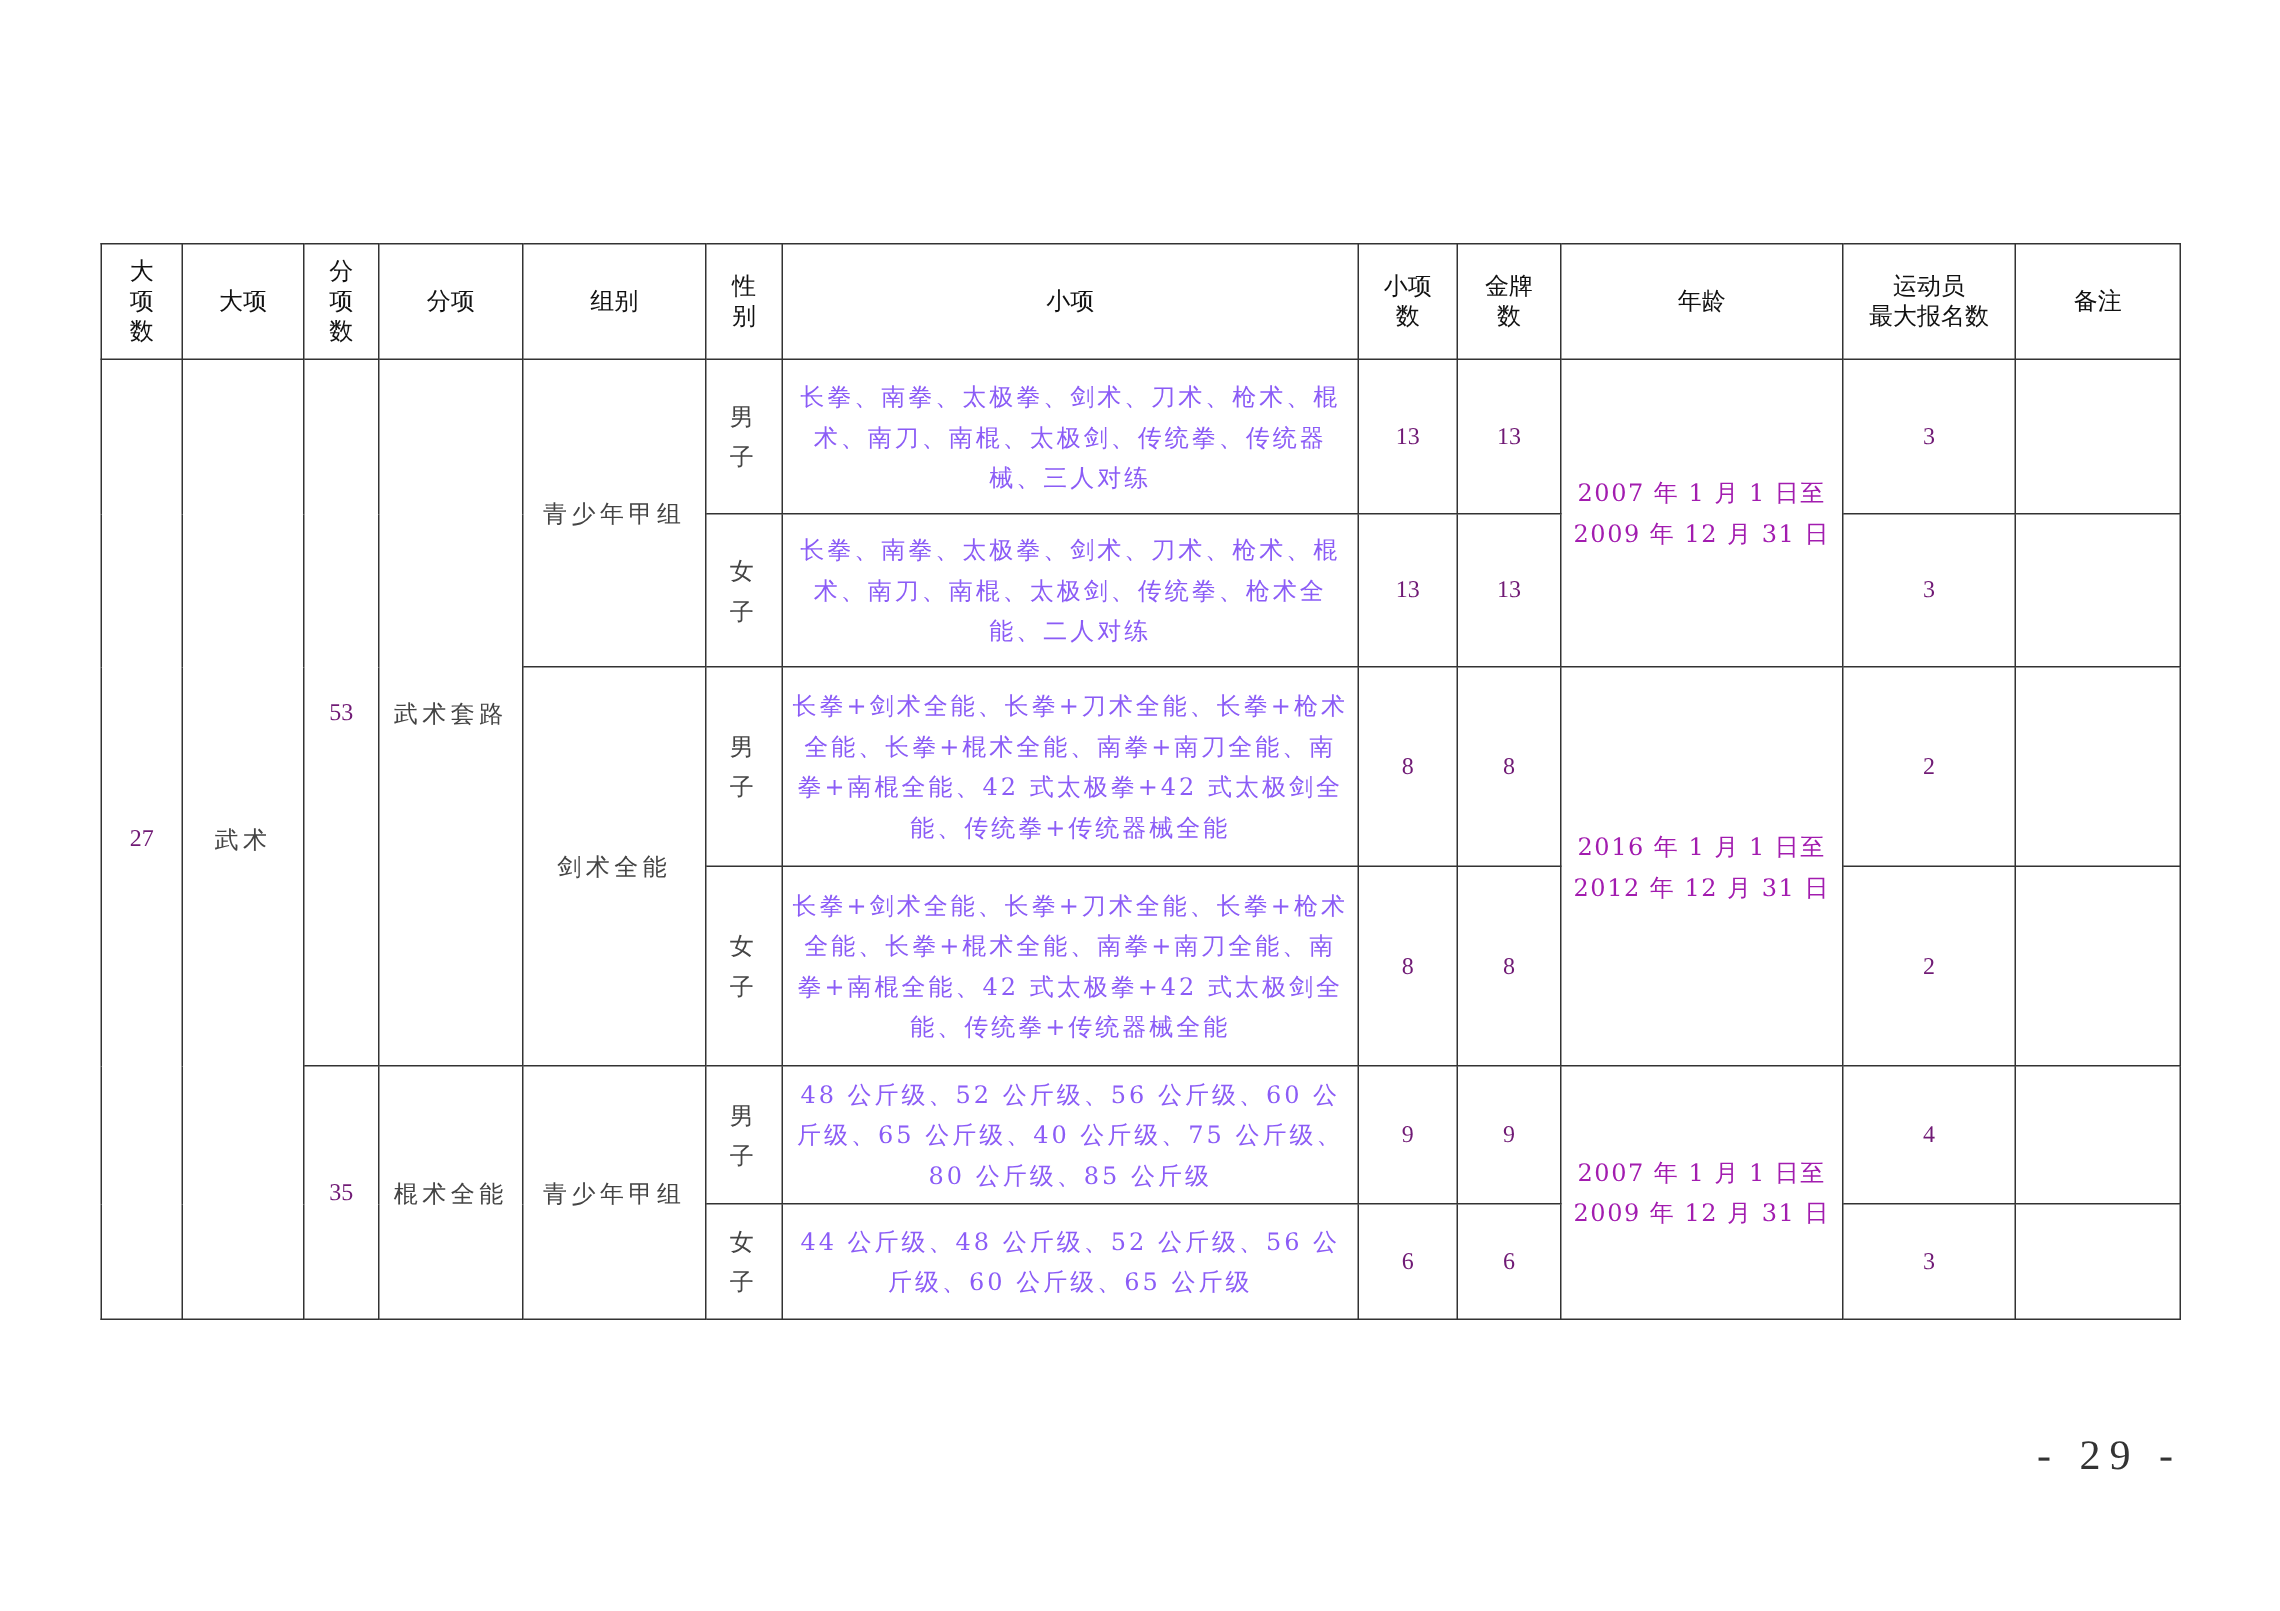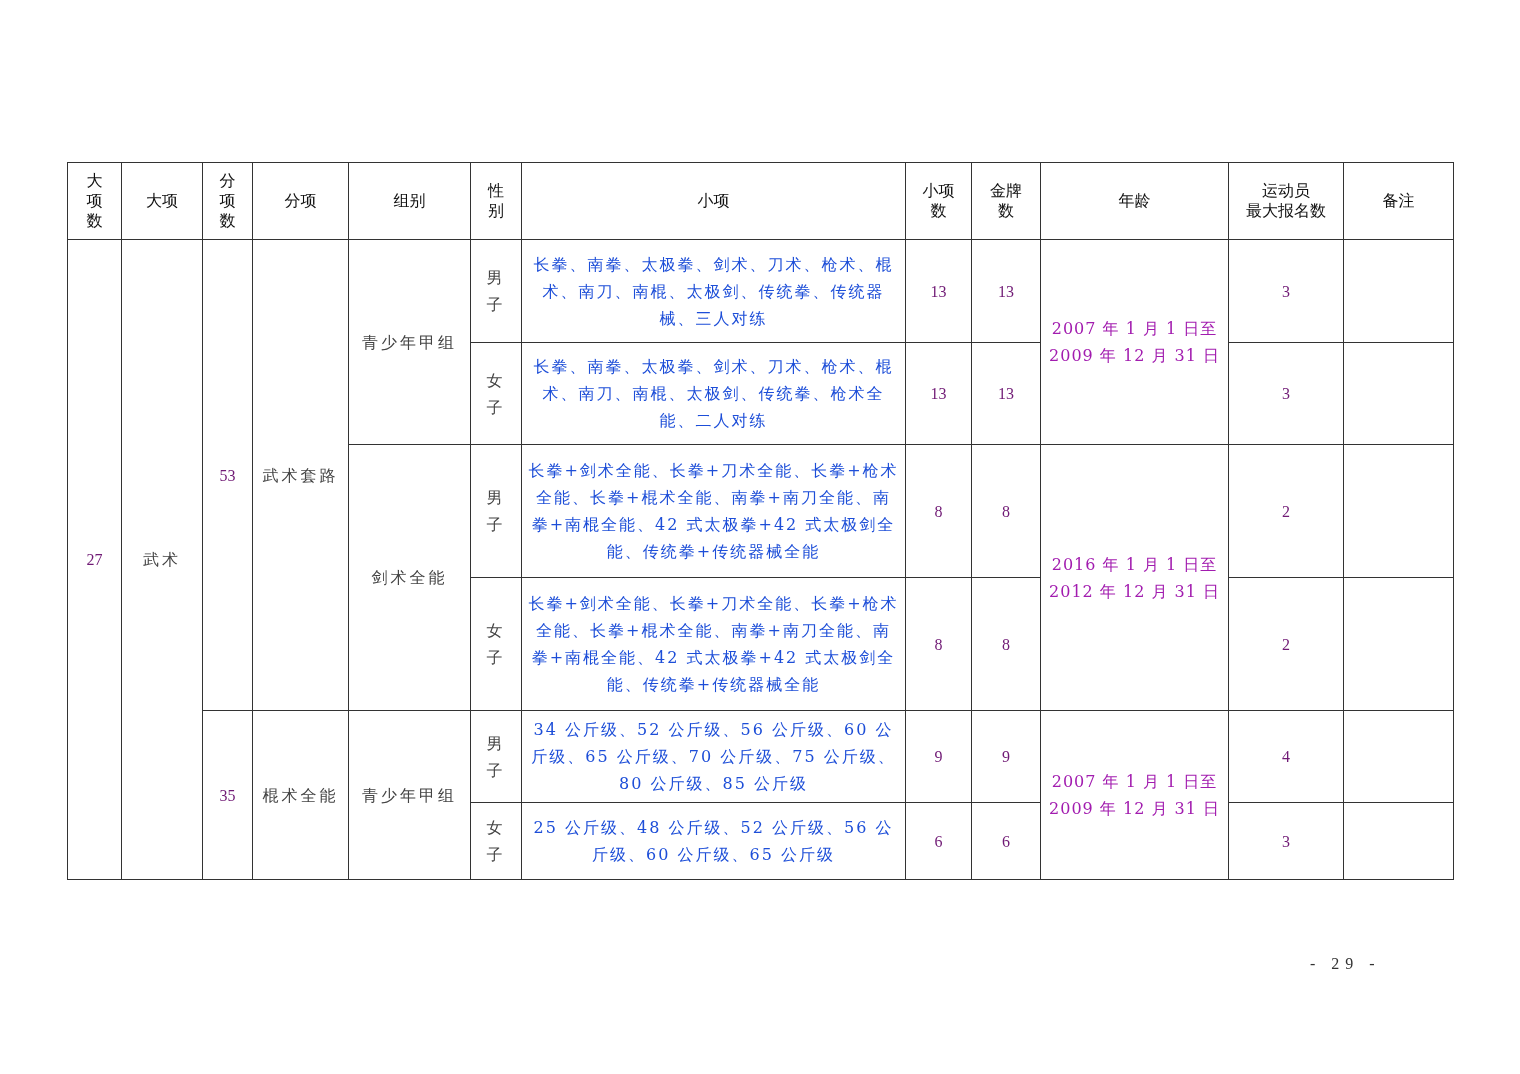--- a/index.html
+++ b/index.html
@@ -13,24 +13,24 @@
   table.main td, table.main th {
     border: 1.3px solid #333; text-align: center; vertical-align: middle;
     padding: 0 6px; font-weight: normal; font-size: 16px; line-height: 27px;
   }
   table.main th {
     font-family: "DejaVu Sans", "Liberation Sans", sans-serif;
     font-size: 16px; line-height: 20px; color: #111; height: 76px;
   }
   .vert { line-height: 26px; }
   .small { letter-spacing: 3px; color: #444; }
-  .events { text-align: justify; text-align-last: center; font-size: 16px; line-height: 27px; color: #1d4ed8; letter-spacing: 2px; padding: 0 10px; }
+  .events { text-align: justify; text-align-last: center; font-size: 16px; line-height: 27px; color: #8b5cf6; letter-spacing: 2px; padding: 0 10px; }
   .num { font-family: "Liberation Serif", serif; font-size: 17px; color: #701a75; }
   .age { text-align: left; padding-left: 14px; font-size: 16px; line-height: 27px; color: #a21caf; letter-spacing: 1px; }
-  .pagenum { position: absolute; left: 1310px; top: 955px; font-family: "Liberation Serif", serif; font-size: 16px; color: #333; letter-spacing: 6px; }
+  .pagenum { position: absolute; left: 1358px; top: 955px; font-family: "Liberation Serif", serif; font-size: 28px; color: #333; letter-spacing: 6px; }
 </style>
 </head>
 <body>
 
 <div class="page">
   <table class="main">
     <colgroup>
       <col style="width:54px">
         <col style="width:81px">
         <col style="width:50px">
@@ -121,35 +121,35 @@
       <td class="num">2</td>
       <td></td>
     </tr>
 
     <tr style="height:92px">
       <td rowspan="2" class="num">35</td>
       <td rowspan="2" class="small">棍术全能</td>
       <td rowspan="2" class="small">青少年甲组</td>
       <td class="small vert" style="white-space:pre-line">男
 子</td>
-      <td class="events">34 公斤级、52 公斤级、56 公斤级、60 公斤级、65 公斤级、70 公斤级、75 公斤级、80 公斤级、85 公斤级</td>
+      <td class="events">48 公斤级、52 公斤级、56 公斤级、60 公斤级、65 公斤级、40 公斤级、75 公斤级、80 公斤级、85 公斤级</td>
       <td class="num">9</td>
       <td class="num">9</td>
       <td rowspan="2" class="age">
         <div>2007 年 1 月 1 日至</div>
         <div>2009 年 12 月 31 日</div>
       </td>
       <td class="num">4</td>
       <td></td>
     </tr>
 
     <tr style="height:77px">
       <td class="small vert" style="white-space:pre-line">女
 子</td>
-      <td class="events">25 公斤级、48 公斤级、52 公斤级、56 公斤级、60 公斤级、65 公斤级</td>
+      <td class="events">44 公斤级、48 公斤级、52 公斤级、56 公斤级、60 公斤级、65 公斤级</td>
       <td class="num">6</td>
       <td class="num">6</td>
       <td class="num">3</td>
       <td></td>
     </tr>
   </tbody>
     </table>
 
   <div class="pagenum">- 29 -</div>
 </div>

